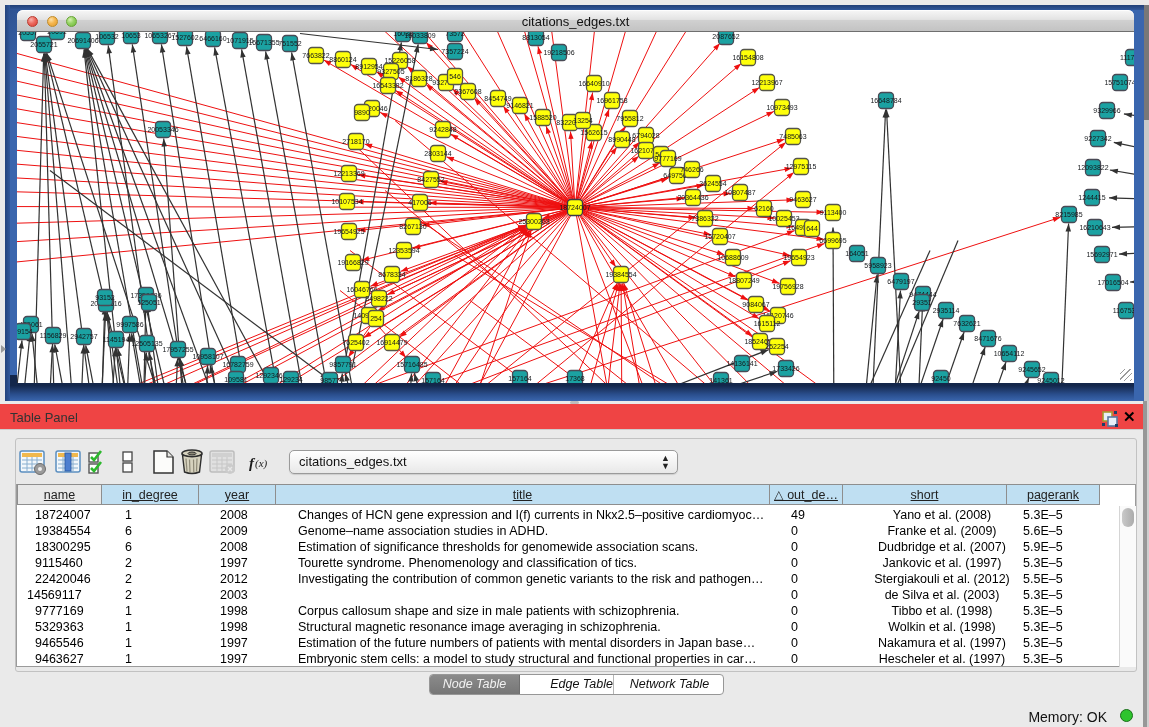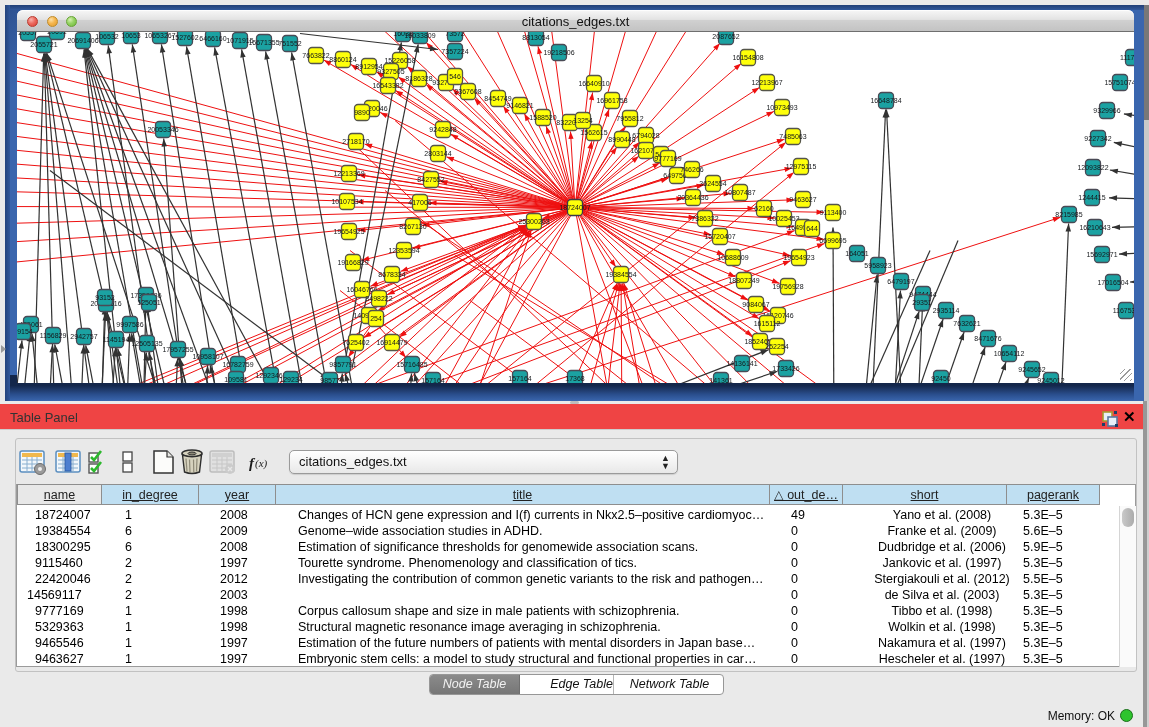--- a/index.html
+++ b/index.html
@@ -47,21 +47,21 @@
   background:#fafafa; border-left:1px solid #d5d5d5; }
 #vthumb { position:absolute; left:1121.5px; top:508px; width:12px; height:19px;
   background:linear-gradient(90deg,#c9c9c9,#ababab); border-radius:6px; }
 #tabs { position:absolute; left:429px; top:674px; width:295px; height:21px;
   background:#fff; border:1px solid #979797; border-radius:4px; font-size:12.5px; }
 .seg { position:absolute; top:0; height:19px; line-height:19px; text-align:center; color:#111;font-style:italic; }
 #seg1 { left:0; width:90px; background:linear-gradient(#8b8b8b,#767676); color:#f2f2f2;
   border-radius:3px 0 0 3px; border-right:1px solid #6f6f6f; }
 #seg2 { left:91px; width:93px; border-right:1px solid #b5b5b5;text-align:right; }
 #seg3 { left:185px; width:109px; }
-#mem { position:absolute; right:34px; top:709px; font-size:12px; color:#111; }
+#mem { position:absolute; right:42px; top:709px; font-size:14px; color:#111; }
 #memdot { position:absolute; left:1120px; top:709px; width:13px; height:13px;
   border-radius:50%; background:#2ec42e; border:1.5px solid #1a6e1a; }
 #combo { position:absolute; left:289px; top:450px; width:389px; height:24px;
   border:1px solid #9a9a9a; border-radius:5px;
   background:linear-gradient(#ffffff,#e8e8e8); box-shadow:0 1px 1px rgba(0,0,0,.12);
   font-size:13px; color:#111; line-height:22px; padding-left:9px; }
 #combo .ar1,#combo .ar2 { position:absolute; right:7px; font-size:9px; color:#222; line-height:9px; }
 #combo .ar1 { top:3px; } #combo .ar2 { top:11px; }
 #floaticon { position:absolute; left:1102px; top:411px; width:16px; height:16px; }
 #closex { position:absolute; left:1123px; top:408px; font-size:15px; font-weight:bold; color:#000; }
@@ -863,32 +863,32 @@
     <span class="c" style="left:203px">2008</span>
     <span class="c" style="left:281px;width:486px;overflow:hidden;white-space:nowrap">Changes of HCN gene expression and I(f) currents in Nkx2.5–positive cardiomyoc…</span>
     <span class="c" style="left:774px">49</span>
     <span class="c ctr" style="left:843px;width:164px">Yano et al. (2008)</span>
     <span class="c" style="left:1006px">5.3E–5</span>
   </div>
 <div class="row" style="top:523px">
     <span class="c" style="left:18px">19384554</span>
     <span class="c" style="left:108px">6</span>
     <span class="c" style="left:203px">2009</span>
-    <span class="c" style="left:281px;width:486px;overflow:hidden;white-space:nowrap">Genome–wide association studies in ADHD.</span>
+    <span class="c" style="left:281px;width:486px;overflow:hidden;white-space:nowrap">Genome–name association studies in ADHD.</span>
     <span class="c" style="left:774px">0</span>
     <span class="c ctr" style="left:843px;width:164px">Franke et al. (2009)</span>
     <span class="c" style="left:1006px">5.6E–5</span>
   </div>
 <div class="row" style="top:539px">
     <span class="c" style="left:18px">18300295</span>
     <span class="c" style="left:108px">6</span>
     <span class="c" style="left:203px">2008</span>
     <span class="c" style="left:281px;width:486px;overflow:hidden;white-space:nowrap">Estimation of significance thresholds for genomewide association scans.</span>
     <span class="c" style="left:774px">0</span>
-    <span class="c ctr" style="left:843px;width:164px">Dudbridge et al. (2006)</span>
+    <span class="c ctr" style="left:843px;width:164px">Dudbridge et al. (2007)</span>
     <span class="c" style="left:1006px">5.9E–5</span>
   </div>
 <div class="row" style="top:555px">
     <span class="c" style="left:18px">9115460</span>
     <span class="c" style="left:108px">2</span>
     <span class="c" style="left:203px">1997</span>
     <span class="c" style="left:281px;width:486px;overflow:hidden;white-space:nowrap">Tourette syndrome. Phenomenology and classification of tics.</span>
     <span class="c" style="left:774px">0</span>
     <span class="c ctr" style="left:843px;width:164px">Jankovic et al. (1997)</span>
     <span class="c" style="left:1006px">5.3E–5</span>

